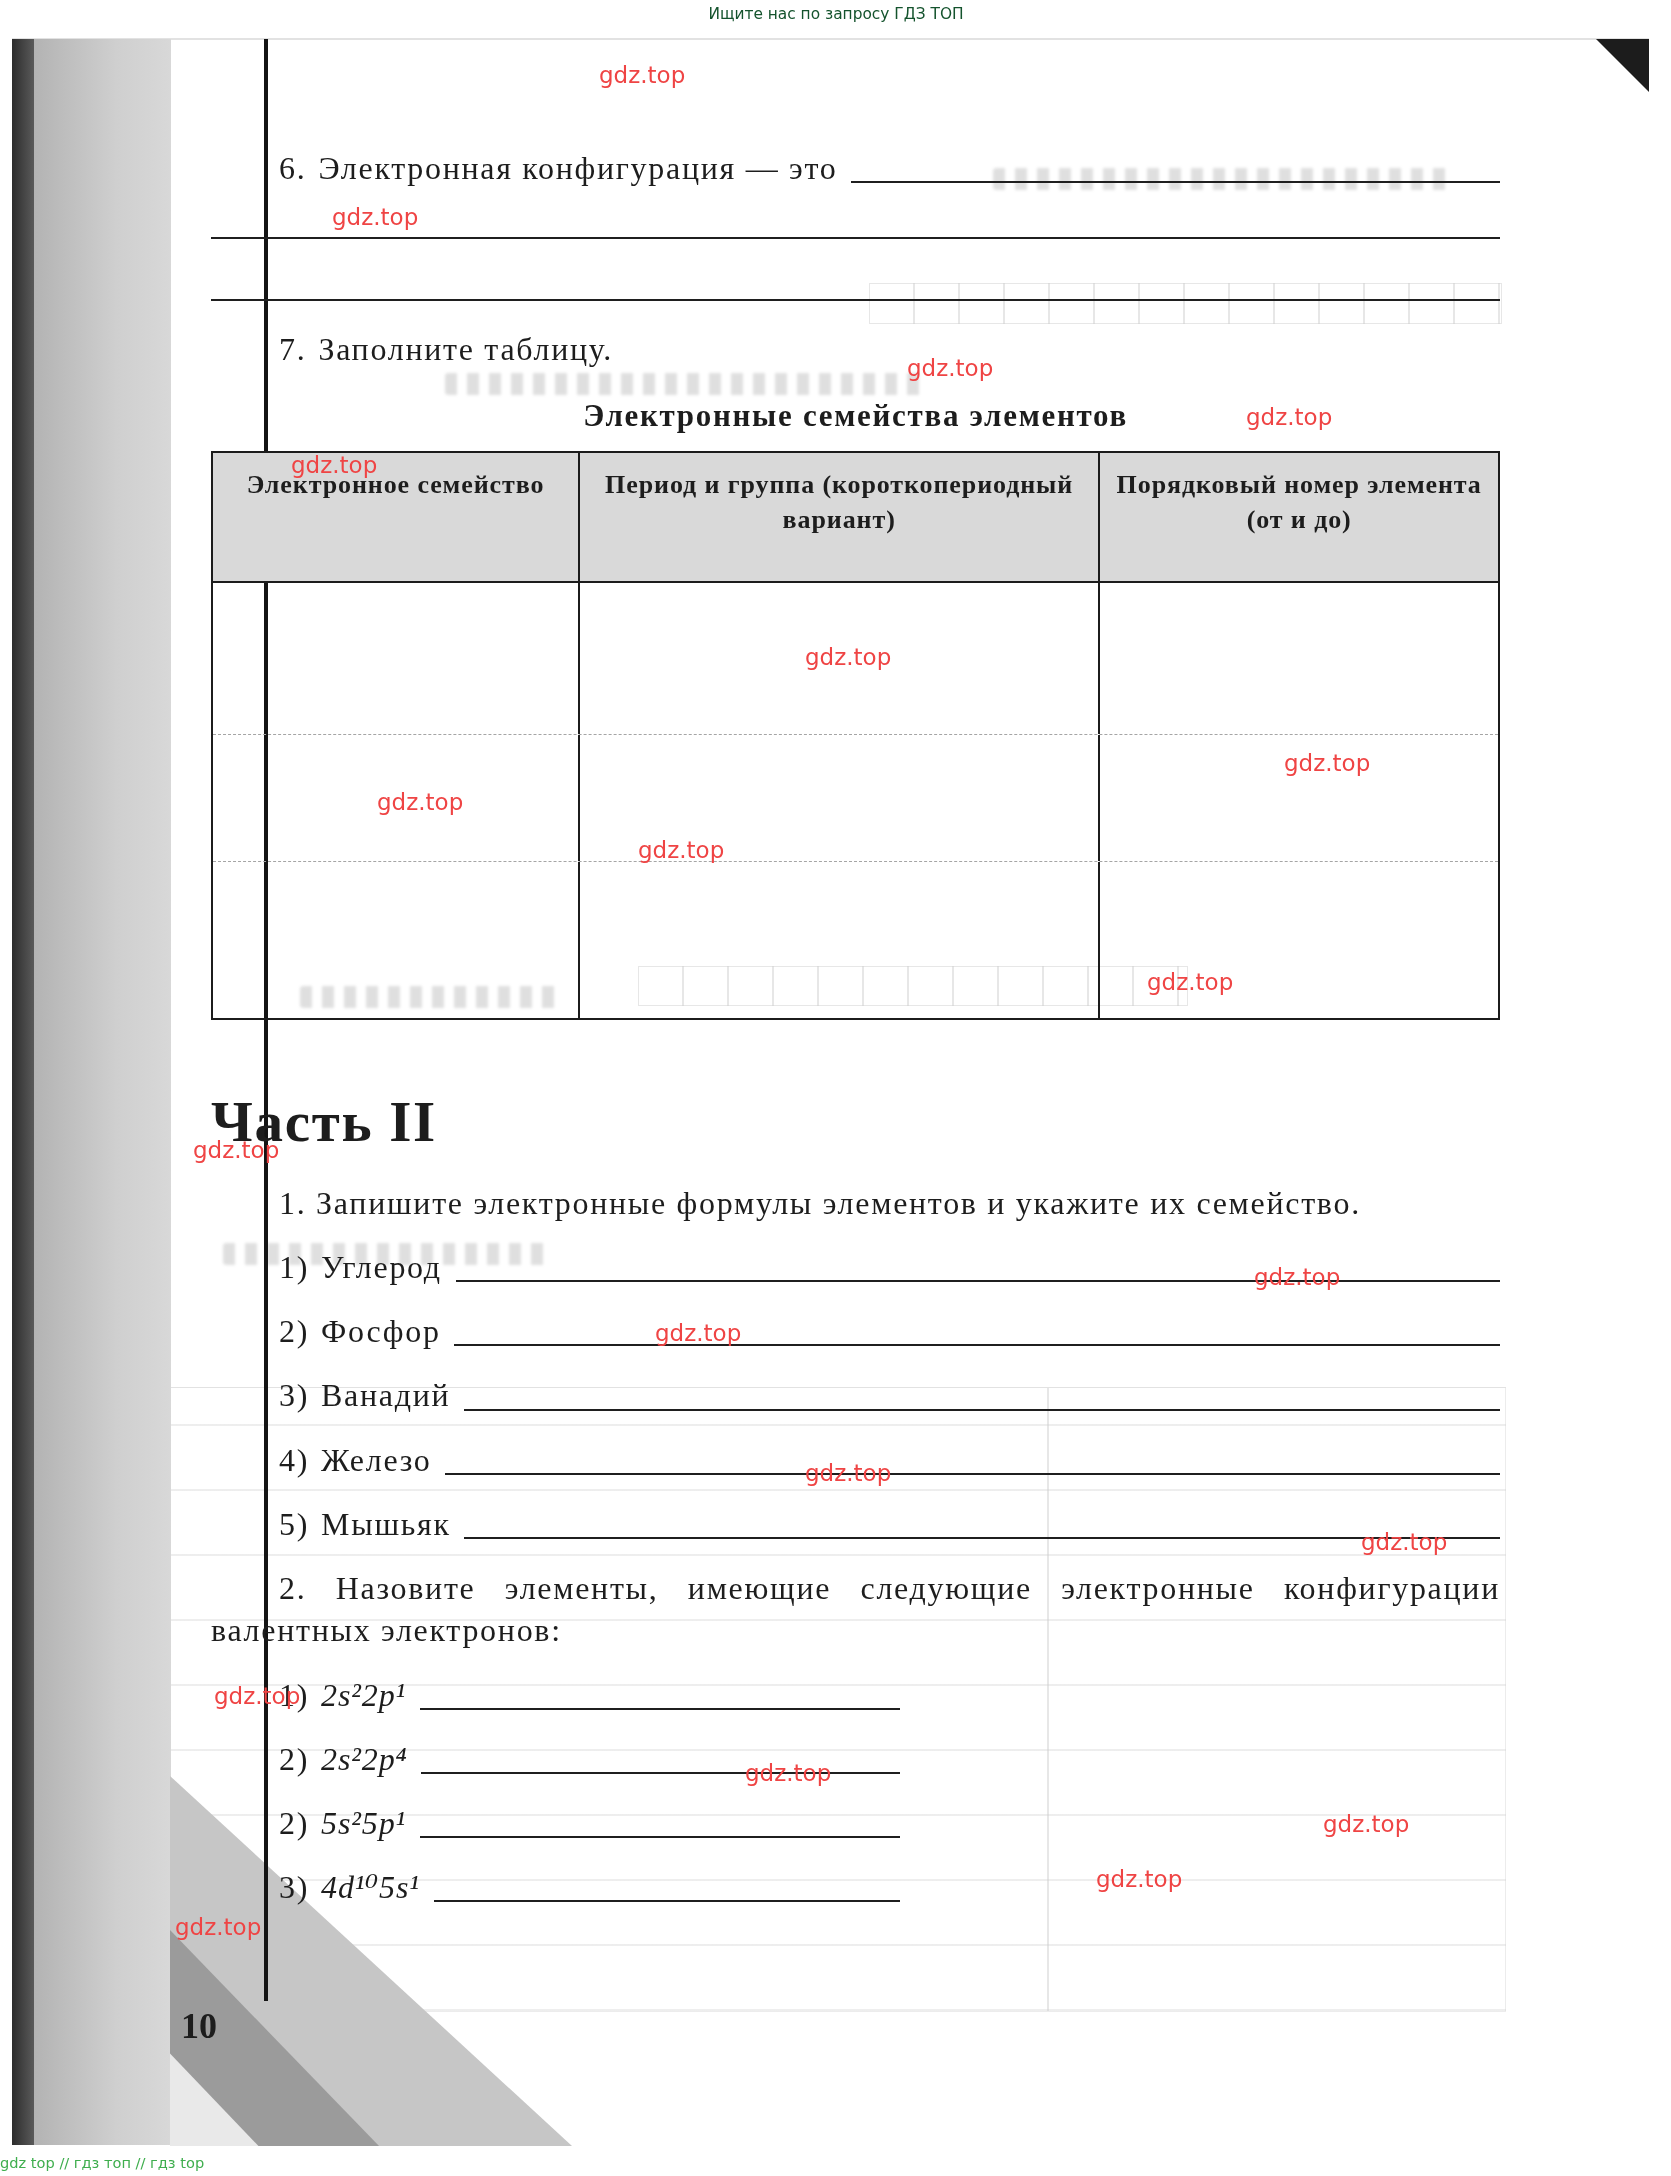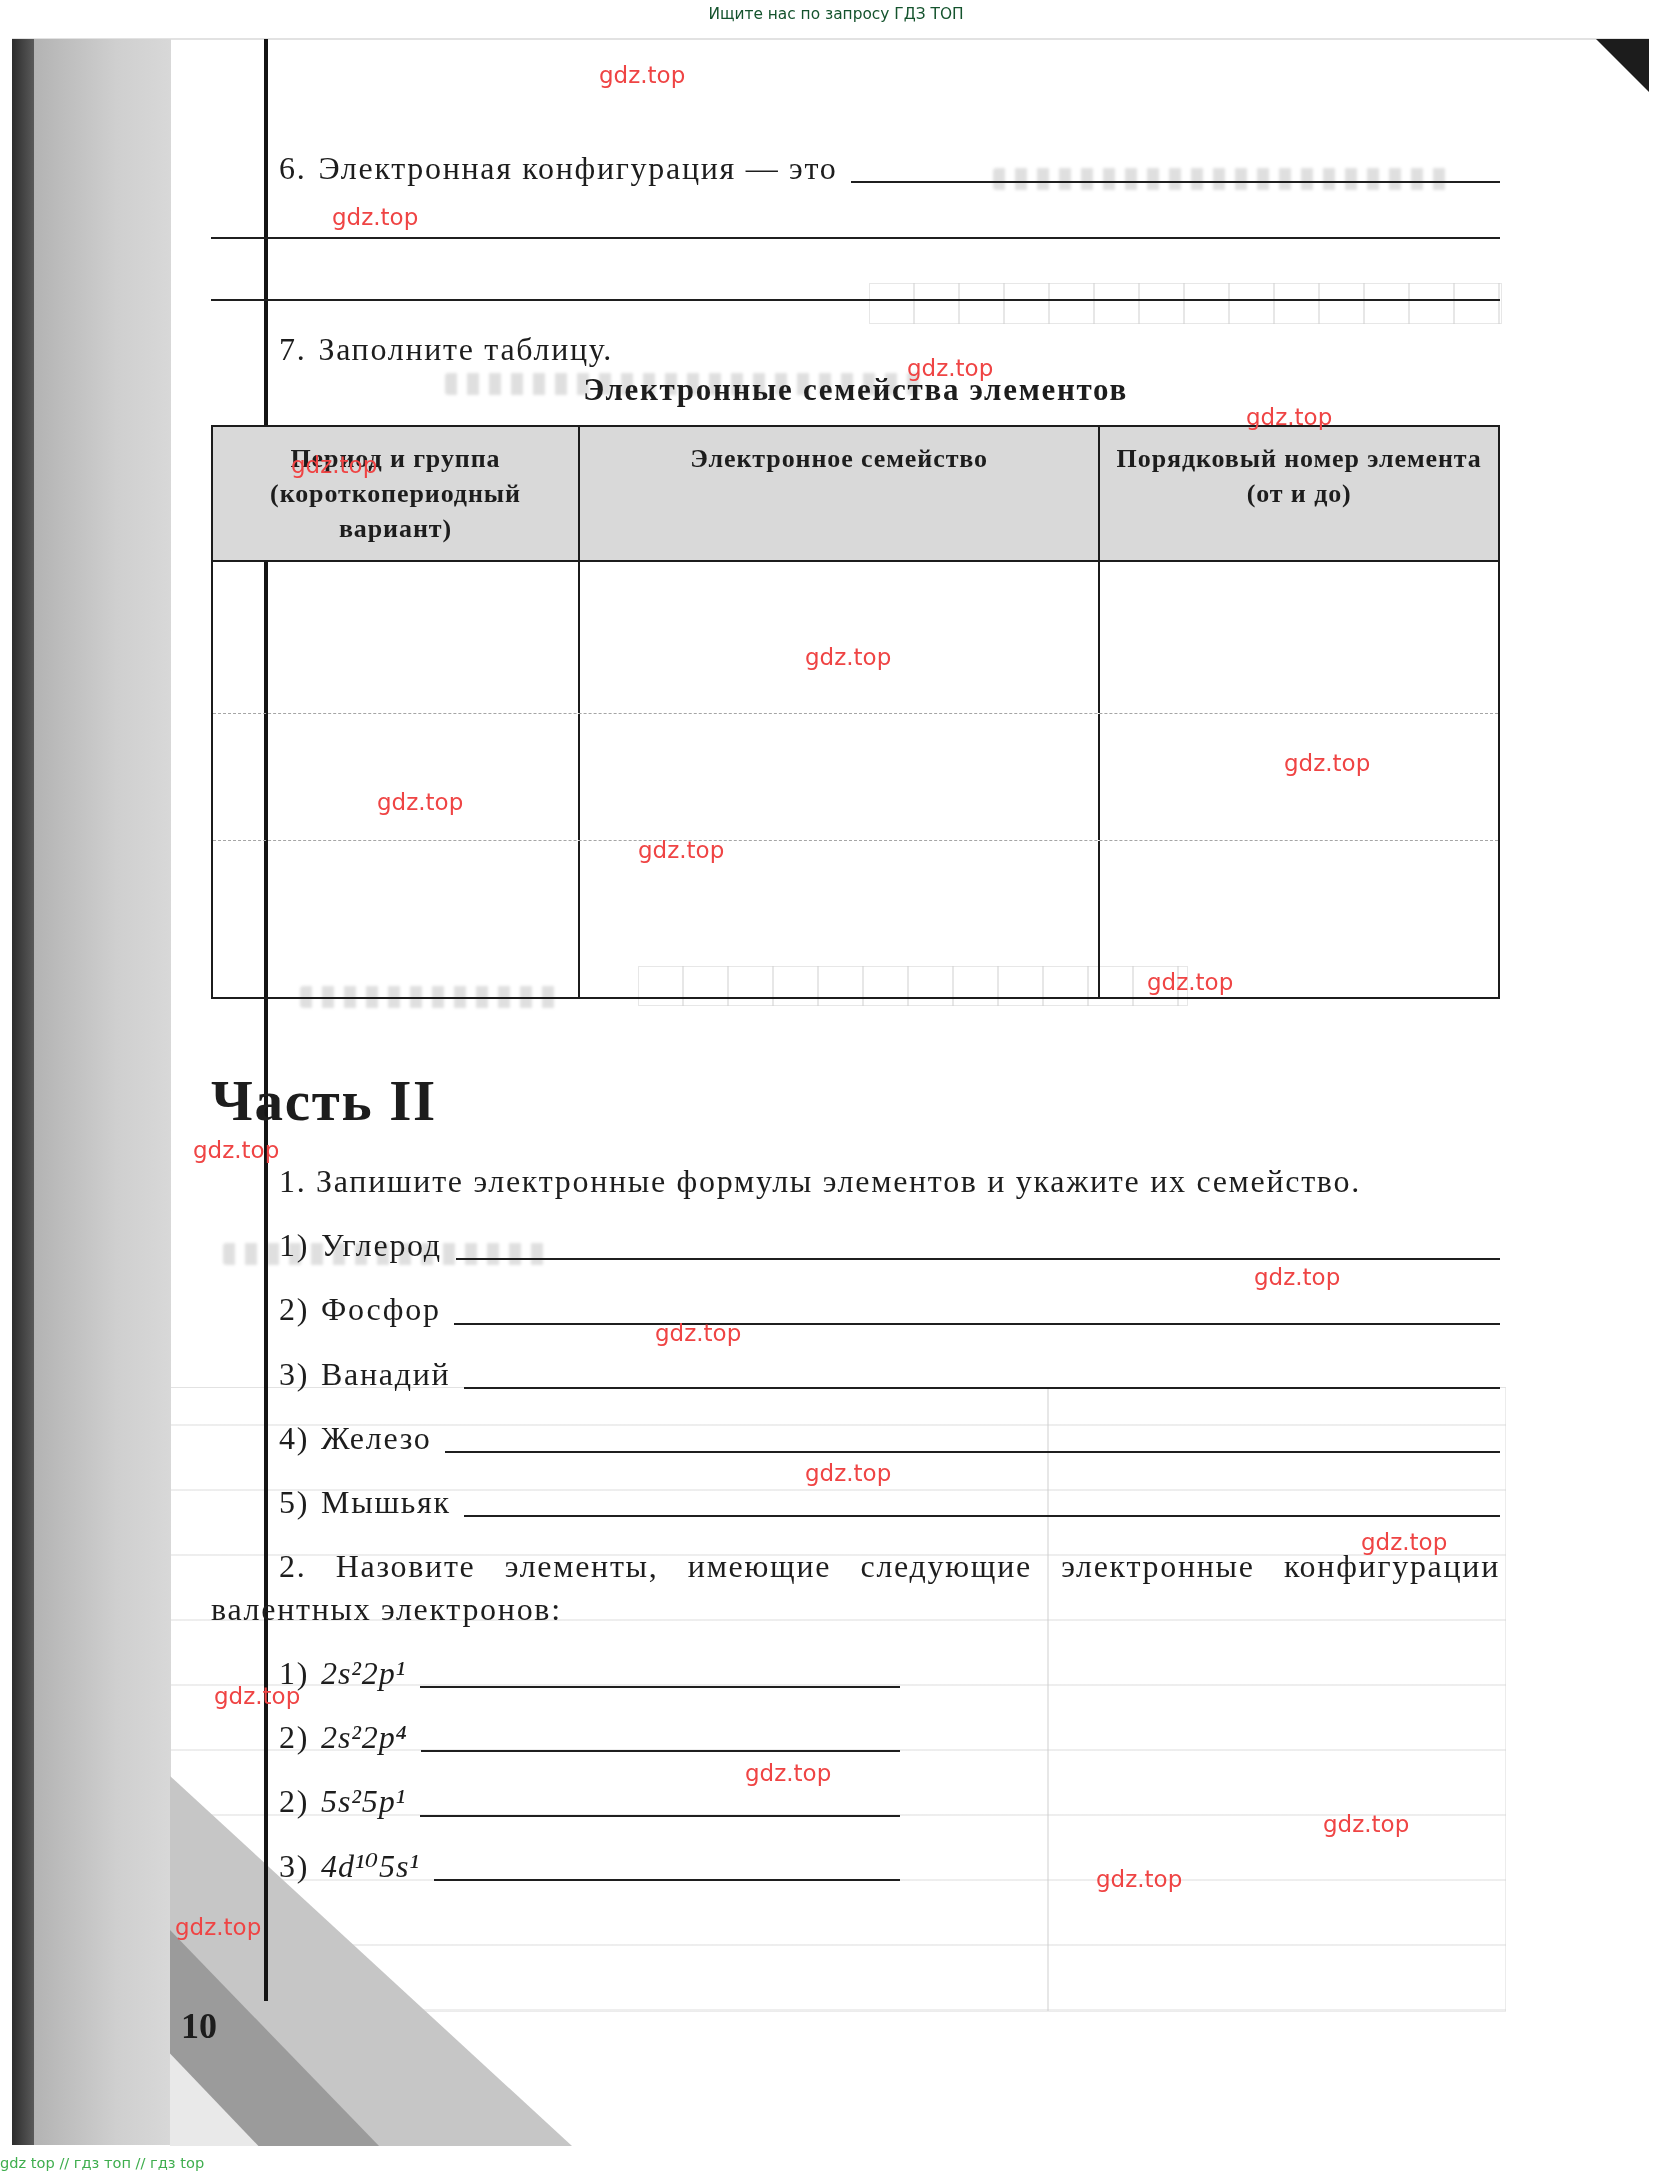--- a/index.html
+++ b/index.html
@@ -45,21 +45,21 @@
     background:repeating-linear-gradient(90deg,#8f8f8f 0 12px,transparent 12px 22px);z-index:0;}
   
   .content{position:absolute;left:211px;top:147px;width:1289px;z-index:3;
     font-size:32px;letter-spacing:1.7px;line-height:1.32;}
   .indent{padding-left:68px;}
   .row{display:flex;align-items:flex-end;}
   .row .txt{white-space:nowrap;}
   .fill{flex:1;border-bottom:2.6px solid #1f1f1f;margin:0 0 6px 13.7px;min-width:34px;}
   .blank{border-bottom:2.6px solid #1f1f1f;height:60px;}
   .num{margin-right:12px;}
-  .tbl-title{text-align:center;font-weight:bold;font-size:31px;}
+  .tbl-title{margin-top:26px;text-align:center;font-weight:bold;font-size:31px;}
   
   .etable{margin-top:13.7px;border:2.6px solid #1c1c1c;}
   .thead{display:grid;grid-template-columns:28.4% 40.5% 31.1%;background:#d9d9d9;
     border-bottom:2.6px solid #1c1c1c;}
   .th{padding:13.7px 15.4px;text-align:center;font-weight:bold;font-size:26px;line-height:1.35;
     letter-spacing:0.9px;display:flex;align-items:flex-start;justify-content:center;min-height:101px;}
   .th + .th{border-left:2.6px solid #1c1c1c;}
   .trow{display:grid;grid-template-columns:28.4% 40.5% 31.1%;}
   .trow.sep{border-top:1.7px dashed #a5a5a5;}
   .td{min-height:126px;}
@@ -113,22 +113,22 @@
   <div class="blank"></div>
 
   <div class="row indent" style="margin-top:27px;">
     <span class="txt num">7.</span>
     <span class="txt">Заполните таблицу.</span>
   </div>
 
   <div class="tbl-title">Электронные семейства элементов</div>
   <div class="etable">
     <div class="thead">
+      <div class="th">Электронное семейство</div>
       <div class="th">Период и группа (короткопериодный вариант)</div>
-      <div class="th">Электронное семейство</div>
       <div class="th">Порядковый номер элемента (от и до)</div>
     </div>
     <div class="trow r1">
       <div class="td"></div>
       <div class="td"></div>
       <div class="td"></div>
     </div>
     <div class="trow r2 sep">
       <div class="td"></div>
       <div class="td"></div>

